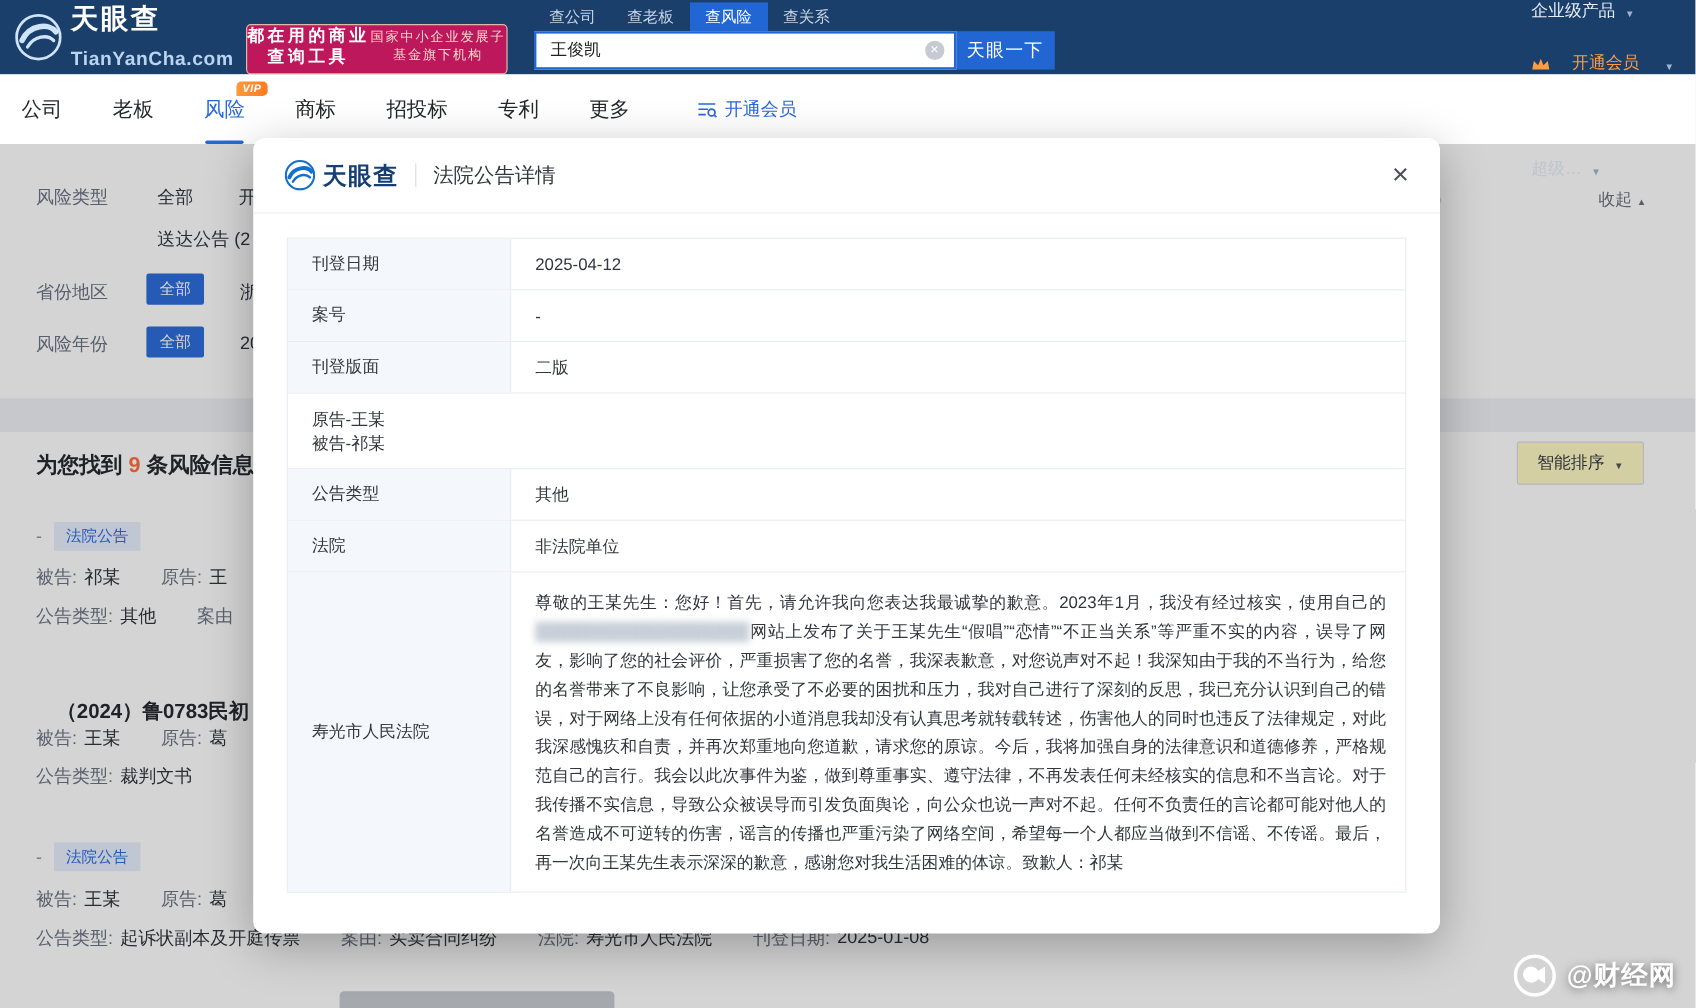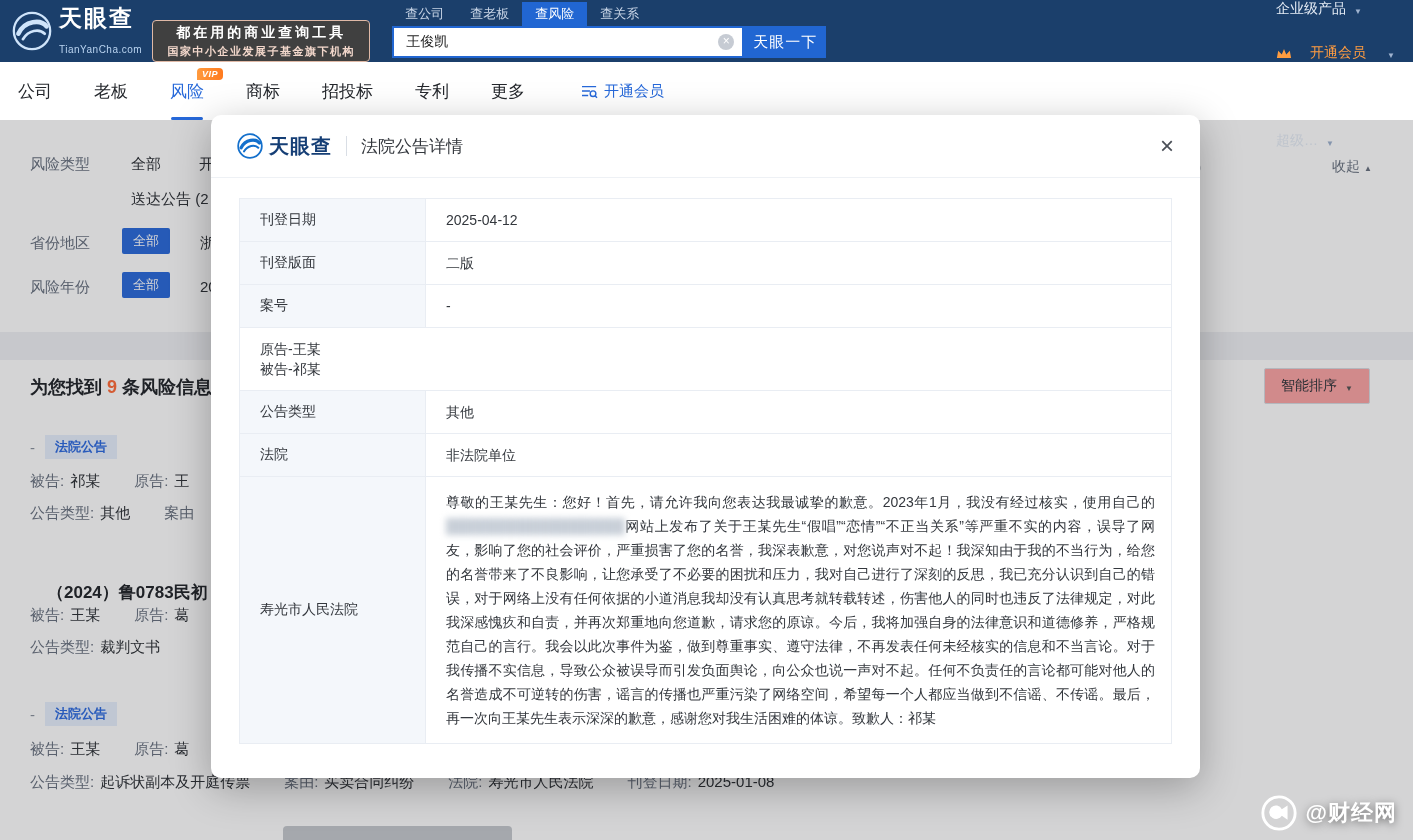--- a/index.html
+++ b/index.html
@@ -5,25 +5,25 @@
   html,body{margin:0;padding:0;}
   body{width:1413px;height:840px;position:relative;overflow:hidden;background:#EFF1F4;
        font-family:"Liberation Sans","DejaVu Sans",sans-serif;}
 
   
   .topbar{position:absolute;top:0;left:0;right:0;height:62px;background:#1B3F6B;
           display:flex;align-items:center;z-index:3;}
   .logo{display:flex;align-items:center;gap:7px;padding-left:12px;cursor:pointer;}
   .logo-text{display:flex;flex-direction:column;}
   .logo-name{font-size:23px;font-weight:bold;color:#fff;letter-spacing:2px;line-height:1;}
-  .logo-domain{font-size:10px;color:#B9D3F0;margin-top:14px;letter-spacing:.5px;}
-  .promo{margin-left:10px;width:216px;height:40px;background:#404040;border:1px solid #E0B9A6;
-         border-radius:4px;display:flex;flex-direction:column;justify-content:center;text-align:center;margin-top:20px;}
+  .logo-domain{font-size:16px;color:#B9D3F0;margin-top:14px;letter-spacing:.5px;font-weight:bold;}
+  .promo{margin-left:10px;width:216px;height:40px;background:#be185d;border:1px solid #E0B9A6;
+         border-radius:4px;display:flex;justify-content:center;text-align:center;margin-top:20px;}
   .promo-line1{font-size:14px;font-weight:bold;color:#fff;letter-spacing:3px;}
-  .promo-line2{font-size:11px;color:#F2D7CB;letter-spacing:1.5px;margin-top:2px;font-weight:bold;}
+  .promo-line2{font-size:11px;color:#F2D7CB;letter-spacing:1.5px;margin-top:2px;}
   .search-area{margin-left:22px;display:flex;flex-direction:column;align-self:stretch;padding-top:2px;}
   .search-tabs{display:flex;height:24px;}
   .stab{padding:4px 13px 2px;font-size:13px;color:#C7D4E6;line-height:16px;cursor:pointer;}
   .stab.active{background:#2166D2;color:#fff;}
   .search-row{display:flex;}
   .search-box{width:352px;height:32px;background:#fff;border:2px solid #2166D2;box-sizing:border-box;
               display:flex;align-items:center;position:relative;}
   .search-input{border:none;outline:none;flex:1;font-size:14px;color:#222;padding:0 28px 0 12px;
                 background:transparent;font-family:inherit;}
   .clear-btn{position:absolute;right:8px;width:16px;height:16px;border-radius:50%;background:#C6CBD3;
@@ -58,27 +58,27 @@
   .results-card{top:240px;bottom:0;}
   .abs{position:absolute;}
   .flabel{font-size:15px;color:#697280;}
   .ftext{font-size:15px;color:#2F3338;cursor:pointer;}
   .badge-blue{font-size:13px;color:#fff;background:#2B6BDB;padding:4px 11px;border-radius:2px;
               display:inline-block;cursor:pointer;}
   .collapse{font-size:14px;color:#697280;cursor:pointer;}
   .collapse::after{content:"▲";font-size:8px;margin-left:4px;}
   .found-bar{font-size:18px;color:#23262B;font-weight:600;}
   .found-count{color:#FF6C3A;margin:0 5px;}
-  .sort-btn{position:absolute;right:43px;top:248px;width:104px;height:34px;background:#fca5a5;
+  .sort-btn{position:absolute;right:43px;top:248px;width:104px;height:34px;background:#fef9c3;
             border:1px solid #D8DCE2;border-radius:2px;font-size:14px;color:#33373D;display:flex;
             align-items:center;justify-content:center;cursor:pointer;}
   .caret2::after{content:"▼";font-size:8px;color:#555;margin-left:8px;}
   .tag-row{display:flex;align-items:center;gap:10px;}
   .tag-row::before{content:"-";color:#8A929E;font-size:15px;}
-  .tag-blue{font-size:13px;color:#2E6BE0;background:#E7F0FD;padding:3px 10px;border-radius:0;cursor:pointer;font-weight:bold;}
+  .tag-blue{font-size:13px;color:#2E6BE0;background:#E7F0FD;padding:3px 10px;border-radius:0;cursor:pointer;}
   .party-row{display:flex;font-size:15px;}
   .pgroup{display:flex;margin-right:34px;}
   .pl{color:#697280;}
   .pv{color:#2F3338;margin-left:6px;}
   .title-row{font-size:17px;font-weight:700;color:#23262B;cursor:pointer;white-space:nowrap;}
   .partial-box{position:absolute;left:283px;top:706px;width:229px;height:14px;background:#C6CACF;
                border-radius:4px 4px 0 0;}
 
   .dim{position:absolute;top:120px;left:0;right:0;bottom:0;background:rgba(15,18,24,.18);z-index:5;}
 
@@ -337,26 +337,26 @@
     <span class="mtitle">法院公告详情</span>
     <span class="mclose"></span>
   </div>
 
   <div class="mtable">
     <div class="mrow">
       <div class="mlabel">刊登日期</div>
       <div class="mval">2025-04-12</div>
     </div>
     <div class="mrow">
+      <div class="mlabel">案号</div>
+      <div class="mval">-</div>
+    </div>
+    <div class="mrow">
       <div class="mlabel">刊登版面</div>
       <div class="mval">二版</div>
-    </div>
-    <div class="mrow">
-      <div class="mlabel">案号</div>
-      <div class="mval">-</div>
     </div>
     <div class="mrow">
       <div class="mval pre">原告-王某
 被告-祁某</div>
     </div>
     <div class="mrow">
       <div class="mlabel">公告类型</div>
       <div class="mval">其他</div>
     </div>
     <div class="mrow">

